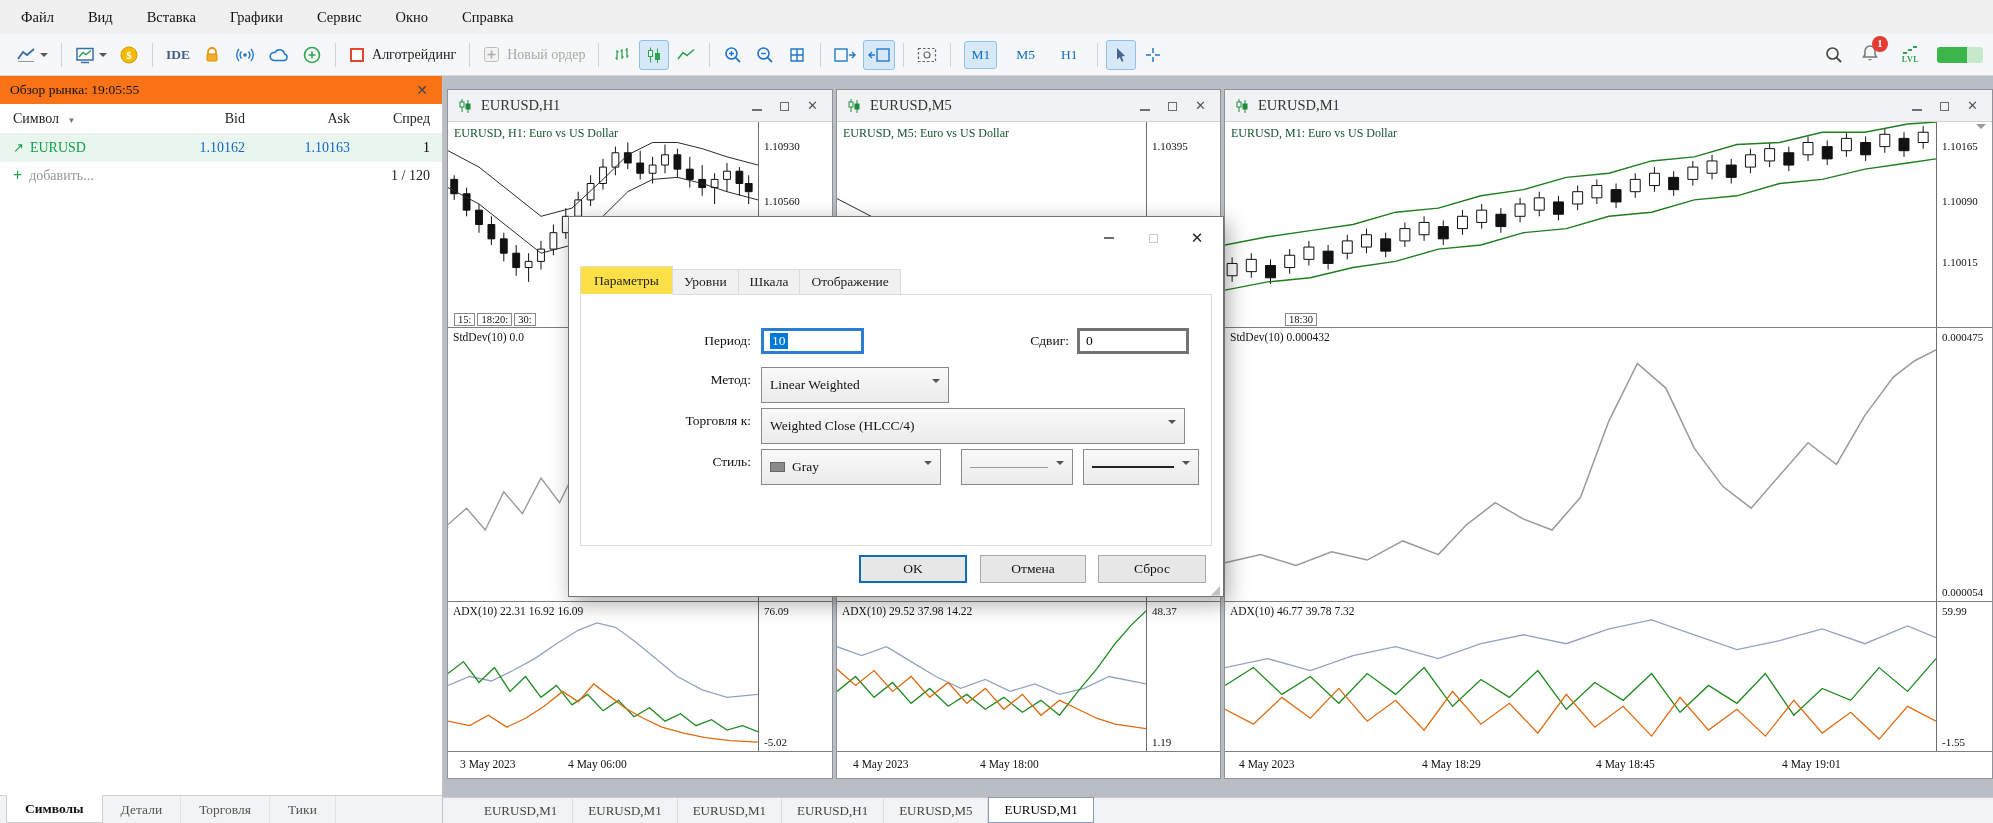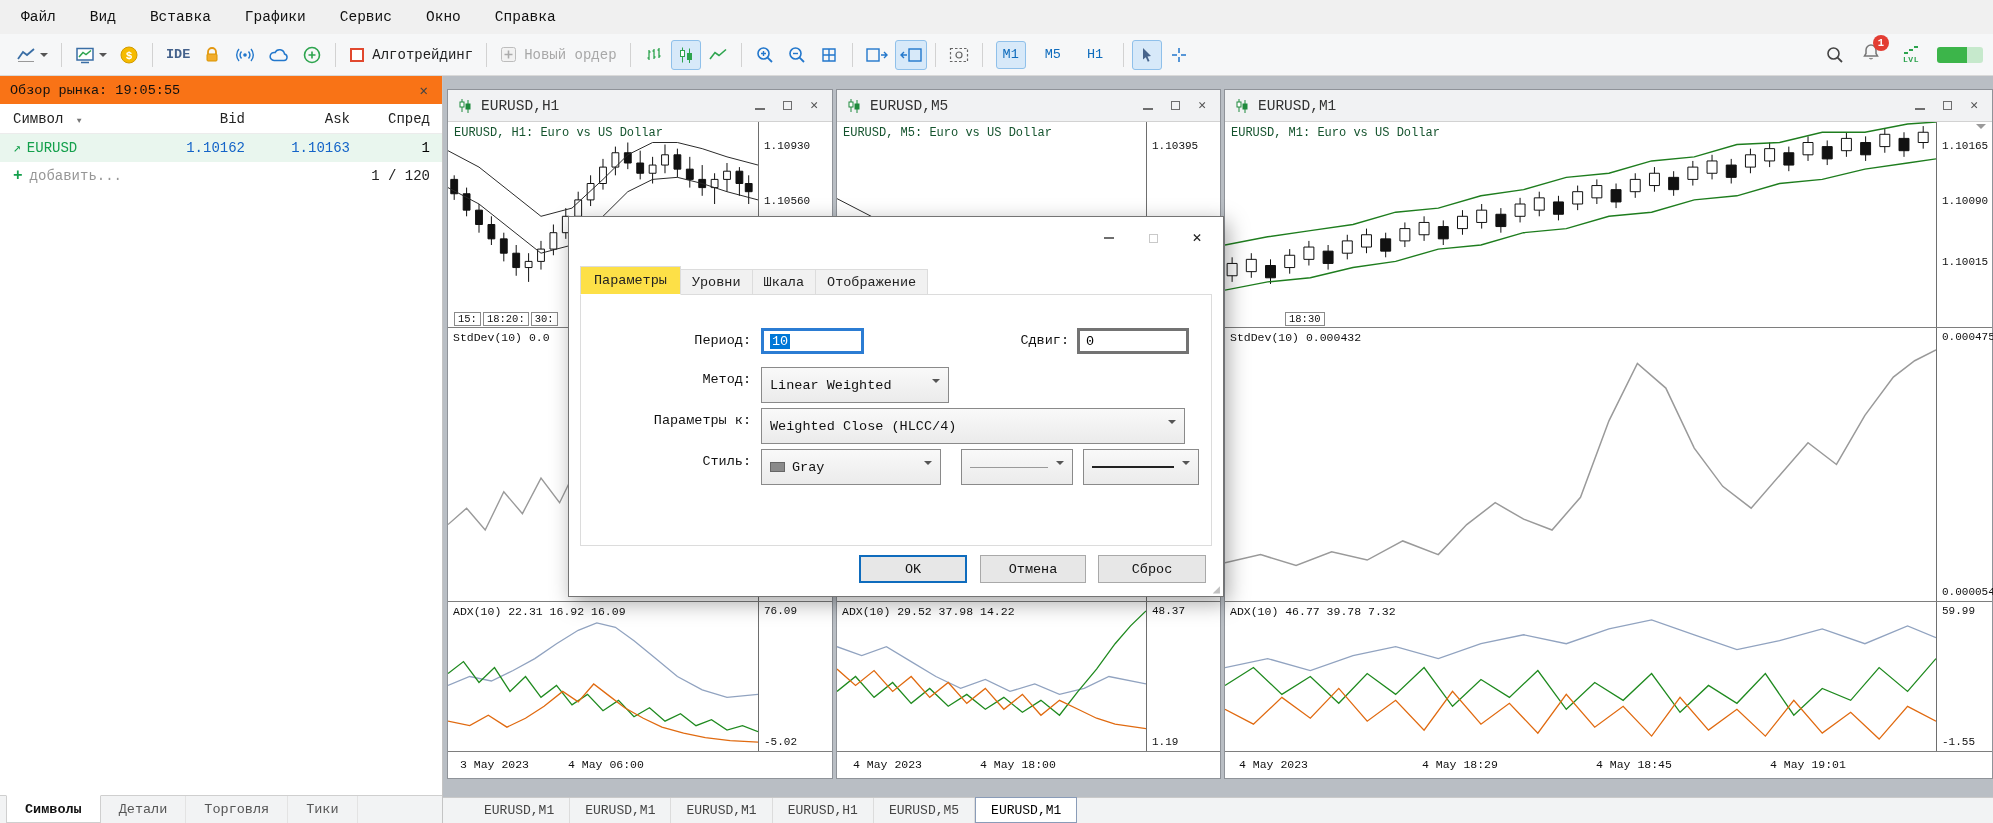--- a/index.html
+++ b/index.html
@@ -1,17 +1,17 @@
 <!DOCTYPE html>
 <html><head>
 <meta charset="utf-8">
 <style>
   *{box-sizing:border-box;margin:0;padding:0}
   html,body{margin:0;background:#e8e8e8;font-family:"Liberation Sans",sans-serif}
-  .app{position:relative;width:1993px;height:823px;background:#f0f0f0;overflow:hidden;font-family:Liberation Mono, monospace}
+  .app{position:relative;width:1993px;height:823px;background:#f0f0f0;overflow:hidden;font-family:Liberation Serif, serif}
 
   
   .menubar{position:absolute;top:0;left:0;right:0;height:34px;background:#f0f0f0;display:flex;align-items:center;padding-left:4px}
   .menubar span{padding:0 17px;font-size:14.5px;color:#111;cursor:default}
 
   
   .toolbar{position:absolute;top:34px;left:0;right:0;height:42px;background:#f6f7f8;border-bottom:1px solid #d9d9d9;display:flex;align-items:center;padding:0 10px}
   .tbtn{height:30px;min-width:30px;display:flex;align-items:center;justify-content:center;border:1px solid transparent;border-radius:3px;margin:0 1px;padding:0 4px}
   .tbtn.sel{background:#d7e9f9;border-color:#8fc0ea}
   .tsep{width:1px;height:24px;background:#d2d2d2;margin:0 7px}
@@ -679,21 +679,21 @@
             </div>
           <div class="axis">
             <span style="top:3px">59.99</span>
             <span style="bottom:3px">-1.55</span>
           </div>
         </div>
         <div class="dates">
           <span style="left:14px">4 May 2023</span>
           <span style="left:197px">4 May 18:29</span>
           <span style="left:371px">4 May 18:45</span>
-          <span style="left:545px">4 May 19:01</span>
+          <span style="left:557px">4 May 19:01</span>
         </div>
       </div>
     </div>
 
     <div class="dlg">
       <div class="dlg-ctrl">
         <span class="cbtn">
             <span class="gmin"></span>
           </span>
         <span class="cbtn">
@@ -715,21 +715,21 @@
         <span class="dlbl" style="left:370px;top:33px;width:118px">Сдвиг:</span>
         <div class="dinput" style="left:496px;top:33px;width:112px">
             <span>0</span>
           </div>
 
         <span class="dlbl" style="left:0;top:72px">Метод:</span>
         <div class="combo" style="left:180px;top:72px;width:188px">
             <span>Linear Weighted</span>
           </div>
 
-        <span class="dlbl" style="left:0;top:113px">Параметры к:</span>
+        <span class="dlbl" style="left:0;top:113px">Торговля к:</span>
         <div class="combo" style="left:180px;top:113px;width:424px">
             <span>Weighted Close (HLCC/4)</span>
           </div>
 
         <span class="dlbl" style="left:0;top:154px">Стиль:</span>
         <div class="combo" style="left:180px;top:154px;width:180px">
             <span class="swatch"></span>
             <span>Gray</span>
           </div>
         <div class="combo" style="left:380px;top:154px;width:112px">

